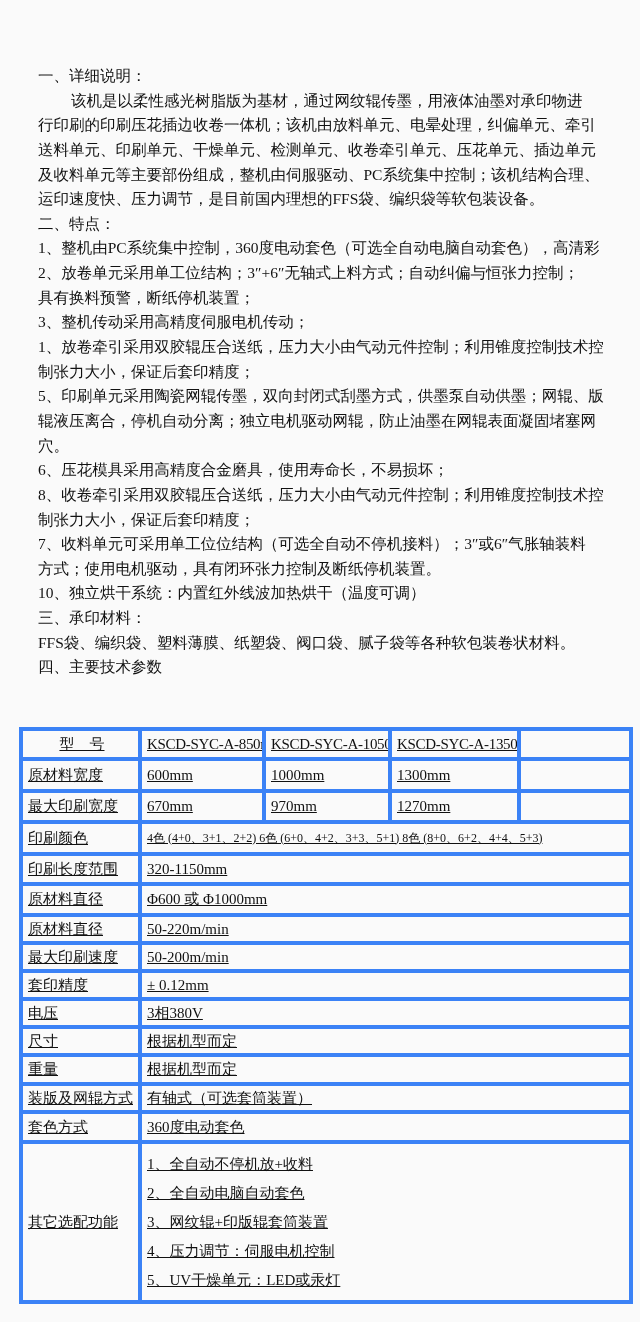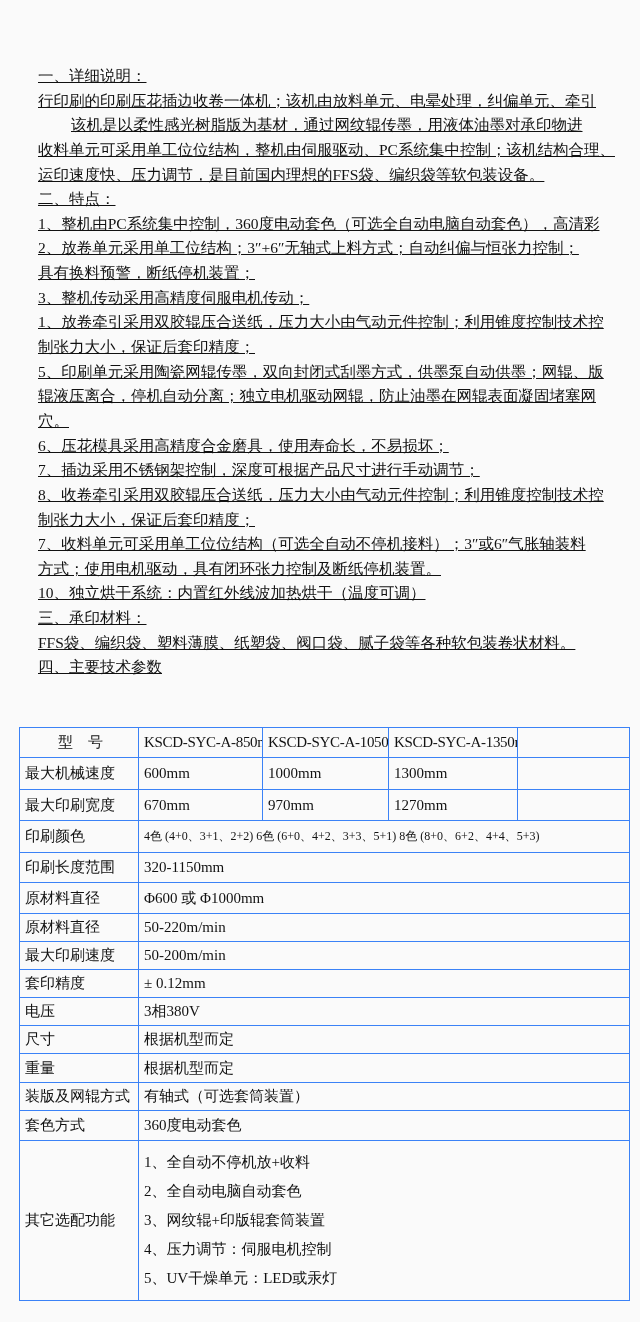--- a/index.html
+++ b/index.html
@@ -7,70 +7,71 @@
     width:640px;height:1322px;
     background:#fafafa;
     position:relative;
     font-family:"Liberation Serif","DejaVu Serif",serif;
     color:#111;
     overflow:hidden;
   }
   
   .doc{
     position:absolute;left:38px;top:64px;width:572px;
-    font-size:15.5px;line-height:24.65px;text-decoration:underline;
+    font-size:15.5px;line-height:24.65px;
   }
   .ln{white-space:nowrap;height:24.65px;}
   .ln.p-indent{padding-left:33px;}
   
   table.spec{
     position:absolute;left:19px;top:727px;
     border-collapse:collapse;table-layout:fixed;
     width:610px;
   }
   table.spec td{
-    border:1px solid #3b82f6;
+    border:4px solid #3b82f6;
     font-size:15px;
     vertical-align:middle;
     padding:0 2px 0 5px;
     overflow:hidden;
     white-space:nowrap;
+    text-decoration:underline;
   }
   td.lbl{padding-left:4px;}
   td.lbl-center{text-align:center;font-size:16px;padding-left:0;}
   td.model{
     border:2px solid #000;
     font-size:14px;
     padding-left:3px;
     letter-spacing:-0.3px;
   }
   td.opts{white-space:normal;}
   .opts .opt-line{line-height:29px;white-space:nowrap;}
 </style>
 </head>
 <body>
 
 <div class="doc">
   <div class="ln">一、详细说明：</div>
+  <div class="ln p-indent">该机是以柔性感光树脂版为基材，通过网纹辊传墨，用液体油墨对承印物进</div>
   <div class="ln">行印刷的印刷压花插边收卷一体机；该机由放料单元、电晕处理，纠偏单元、牵引</div>
-  <div class="ln p-indent">该机是以柔性感光树脂版为基材，通过网纹辊传墨，用液体油墨对承印物进</div>
-  <div class="ln">收料单元可采用单工位位结构，整机由伺服驱动、PC系统集中控制；该机结构合理、</div>
+  <div class="ln">送料单元、印刷单元、干燥单元、检测单元、收卷牵引单元、压花单元、插边单元</div>
+  <div class="ln">及收料单元等主要部份组成，整机由伺服驱动、PC系统集中控制；该机结构合理、</div>
   <div class="ln">运印速度快、压力调节，是目前国内理想的FFS袋、编织袋等软包装设备。</div>
   <div class="ln">二、特点：</div>
   <div class="ln">1、整机由PC系统集中控制，360度电动套色（可选全自动电脑自动套色），高清彩</div>
   <div class="ln">2、放卷单元采用单工位结构；3″+6″无轴式上料方式；自动纠偏与恒张力控制；</div>
   <div class="ln">具有换料预警，断纸停机装置；</div>
   <div class="ln">3、整机传动采用高精度伺服电机传动；</div>
   <div class="ln">1、放卷牵引采用双胶辊压合送纸，压力大小由气动元件控制；利用锥度控制技术控</div>
   <div class="ln">制张力大小，保证后套印精度；</div>
   <div class="ln">5、印刷单元采用陶瓷网辊传墨，双向封闭式刮墨方式，供墨泵自动供墨；网辊、版</div>
   <div class="ln">辊液压离合，停机自动分离；独立电机驱动网辊，防止油墨在网辊表面凝固堵塞网</div>
   <div class="ln">穴。</div>
   <div class="ln">6、压花模具采用高精度合金磨具，使用寿命长，不易损坏；</div>
-  <div class="ln">7、插边采用不锈钢架控制，深度可根据产品尺寸进行手动调节；</div>
   <div class="ln">8、收卷牵引采用双胶辊压合送纸，压力大小由气动元件控制；利用锥度控制技术控</div>
   <div class="ln">制张力大小，保证后套印精度；</div>
   <div class="ln">7、收料单元可采用单工位位结构（可选全自动不停机接料）；3″或6″气胀轴装料</div>
   <div class="ln">方式；使用电机驱动，具有闭环张力控制及断纸停机装置。</div>
   <div class="ln">10、独立烘干系统：内置红外线波加热烘干（温度可调）</div>
   <div class="ln">三、承印材料：</div>
   <div class="ln">FFS袋、编织袋、塑料薄膜、纸塑袋、阀口袋、腻子袋等各种软包装卷状材料。</div>
   <div class="ln">四、主要技术参数</div>
 </div>
 
@@ -84,21 +85,21 @@
   </colgroup>
   <tbody>
       <tr style="height:30px">
     <td class="lbl lbl-center">型　号</td>
     <td class="model">KSCD-SYC-A-850mm</td>
     <td class="model">KSCD-SYC-A-1050mm</td>
     <td class="model">KSCD-SYC-A-1350mm</td>
     <td></td>
   </tr>
   <tr style="height:32px">
-    <td class="lbl">最大机械速度</td>
+    <td class="lbl">原材料宽度</td>
     <td>600mm</td>
     <td>1000mm</td>
     <td>1300mm</td>
     <td></td>
   </tr>
   <tr style="height:31px">
     <td class="lbl">最大印刷宽度</td>
     <td>670mm</td>
     <td>970mm</td>
     <td>1270mm</td>

